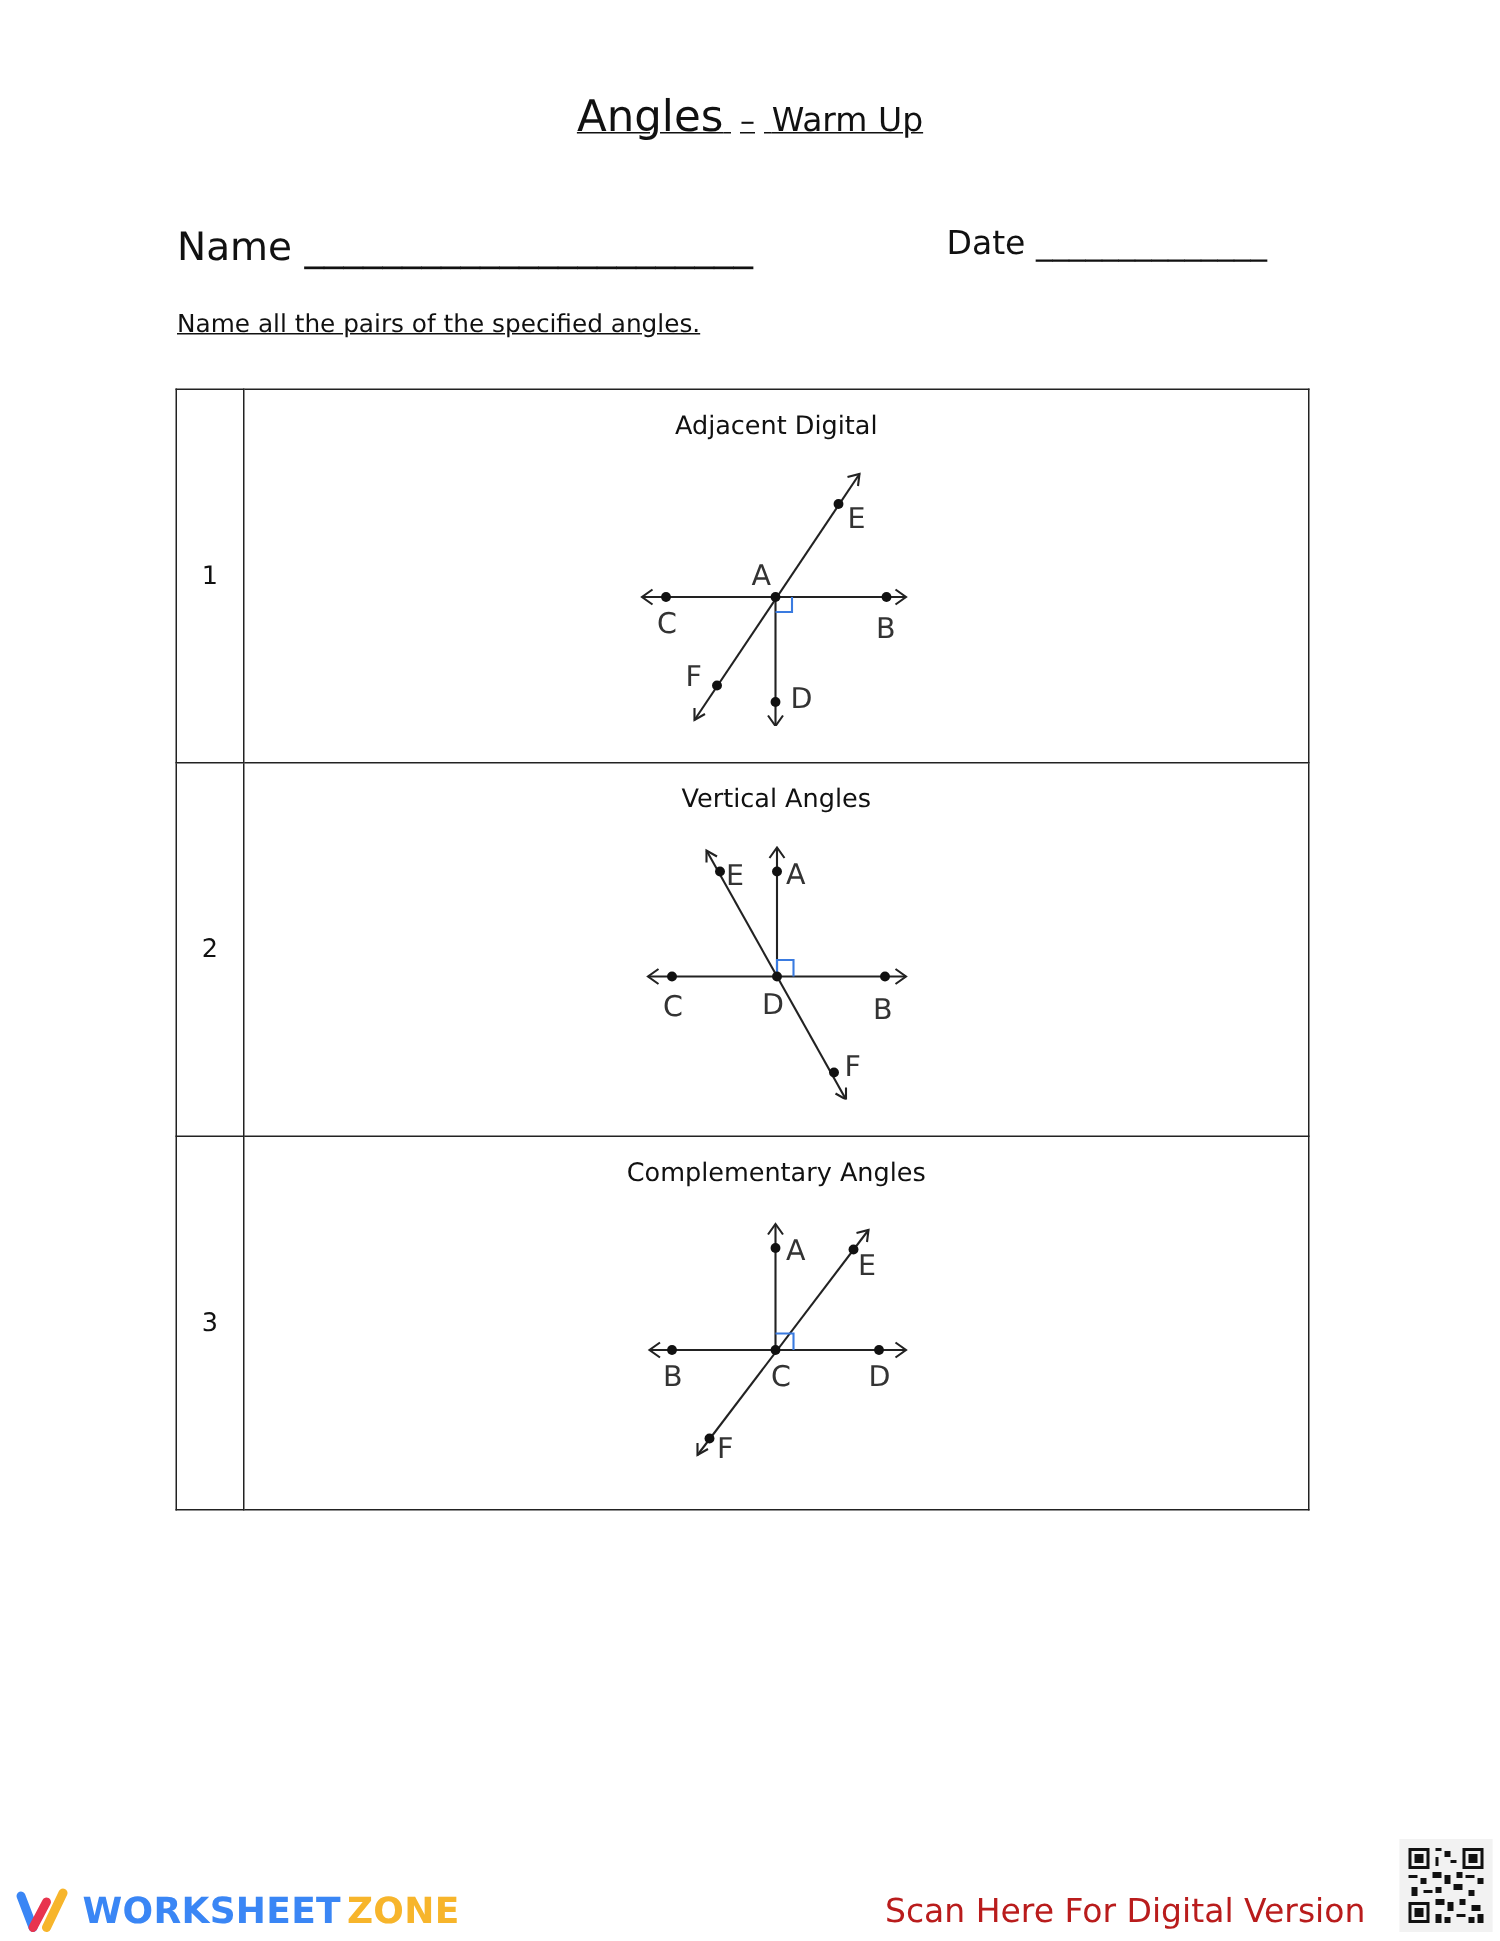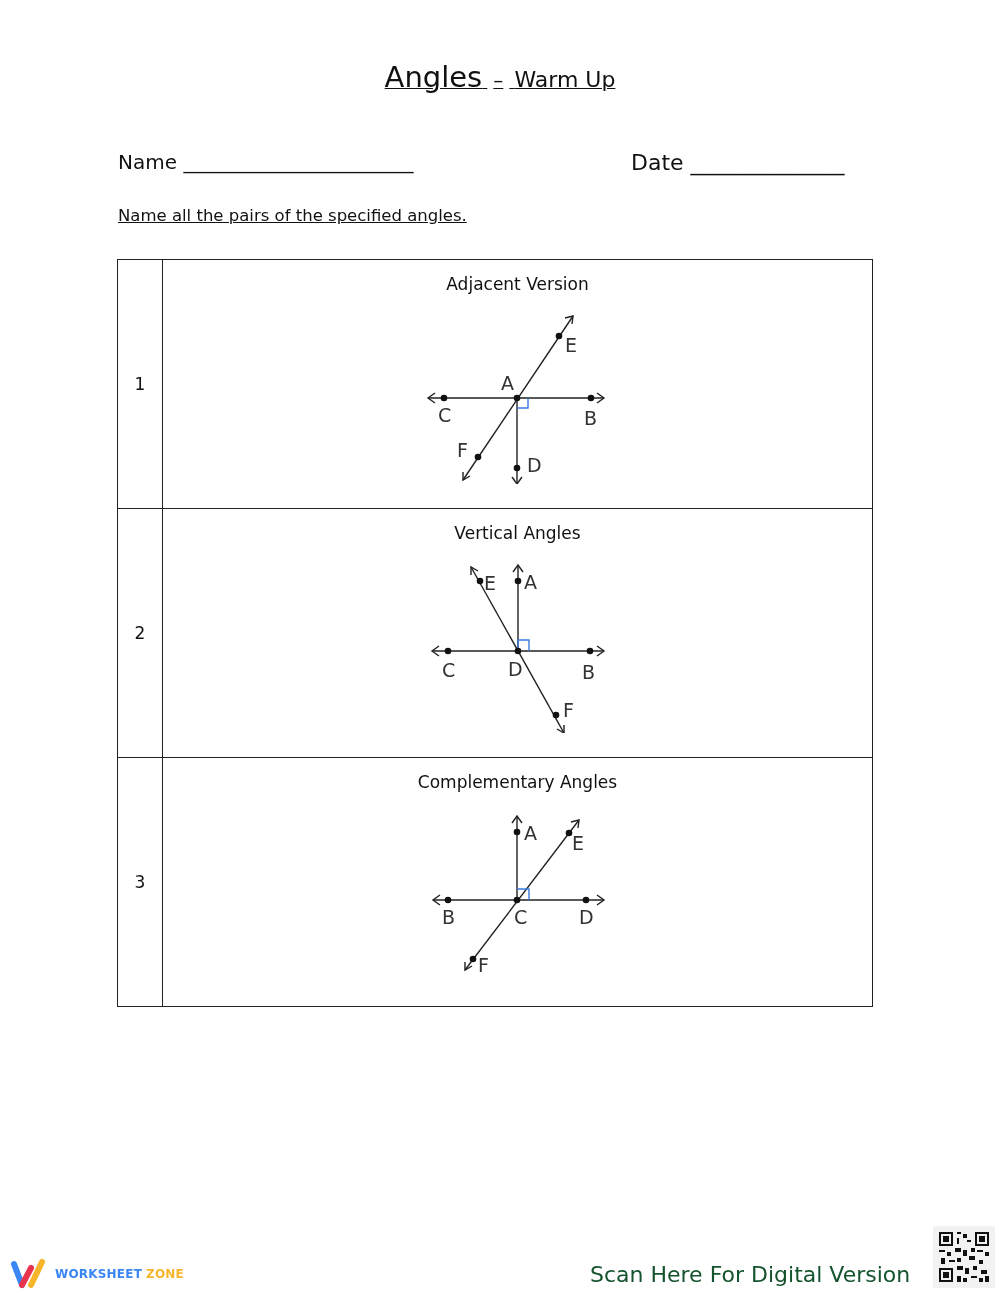--- a/index.html
+++ b/index.html
@@ -1,35 +1,35 @@
 <!DOCTYPE html>
 <html><head>
 <meta charset="utf-8">
 <style>
   html,body{margin:0;padding:0;background:#fff;}
   body{width:1000px;height:1294px;position:relative;overflow:hidden;font-family:"DejaVu Sans",sans-serif;color:#111;}
   .title{position:absolute;top:60px;left:0;width:1000px;text-align:center;text-decoration:underline;}
   .title .main{font-size:29px;}
   .title .dash{font-size:20px;margin:0 6px;}
   .title .sub{font-size:22px;}
-  .name-line{position:absolute;top:150px;left:118px;font-size:20px;}
+  .name-line{position:absolute;top:150px;left:118px;font-size:26px;}
   .date-line{position:absolute;top:150px;left:631px;font-size:22px;}
   .instructions{position:absolute;top:206px;left:118px;font-size:16.5px;text-decoration:underline;}
   table.problems{position:absolute;top:259px;left:117px;width:756px;border-collapse:collapse;}
   table.problems td{border:1px solid #222;padding:0;vertical-align:top;}
   td.num{width:44px;height:248px;text-align:center;vertical-align:middle !important;font-size:17px;}
   td.content{position:relative;}
   .cell-title{text-align:center;font-size:17px;margin-top:14px;}
   .diagram{display:block;margin:10px auto 0;}
   .diagram text{font-family:"DejaVu Sans",sans-serif;font-size:19px;fill:#333;}
   .footer-logo{position:absolute;left:9px;top:1258px;display:flex;align-items:center;}
-  .logo-text{font-family:"DejaVu Sans",sans-serif;font-weight:bold;font-size:12px;margin-left:6px;letter-spacing:0.2px;}
+  .logo-text{font-family:"DejaVu Sans",sans-serif;font-weight:bold;font-size:24px;margin-left:6px;letter-spacing:0.2px;}
   .logo-w1{color:#3a86f5;}
   .logo-w2{color:#f7b52b;margin-left:4px;}
-  .scan{position:absolute;left:590px;top:1262px;font-size:22px;color:#14532d;text-align:right;}
+  .scan{position:absolute;left:590px;top:1262px;font-size:22px;color:#b91c1c;text-align:right;}
   .qr{position:absolute;left:933px;top:1226px;width:62px;height:62px;background:#f2f2f2;}
 </style>
 </head>
 <body>
 
 <div class="title">
   <span class="main">Angles</span>
   <span class="dash">–</span>
   <span class="sub">Warm Up</span>
 </div>
@@ -43,21 +43,21 @@
   <span>______________</span>
 </div>
 
 <div class="instructions">Name all the pairs of the specified angles.</div>
 
 <table class="problems">
   <tbody>
       <tr>
     <td class="num">1</td>
     <td class="content">
-      <div class="cell-title">Adjacent Version</div>
+      <div class="cell-title">Adjacent Digital</div>
       <svg class="diagram" width="200" height="180" viewBox="0 0 200 180">
         <g stroke="#222" stroke-width="1.4" fill="none">
 
           <line x1="10" y1="94" x2="186" y2="94"></line>
           <polyline points="17,89 10,94 17,99"></polyline>
           <polyline points="179,89 186,94 179,99"></polyline>
 
           <line x1="155" y1="12" x2="45" y2="176"></line>
           <polyline points="147,14 155,12 154,20"></polyline>
           <polyline points="45,168 45,176 52,172"></polyline>

